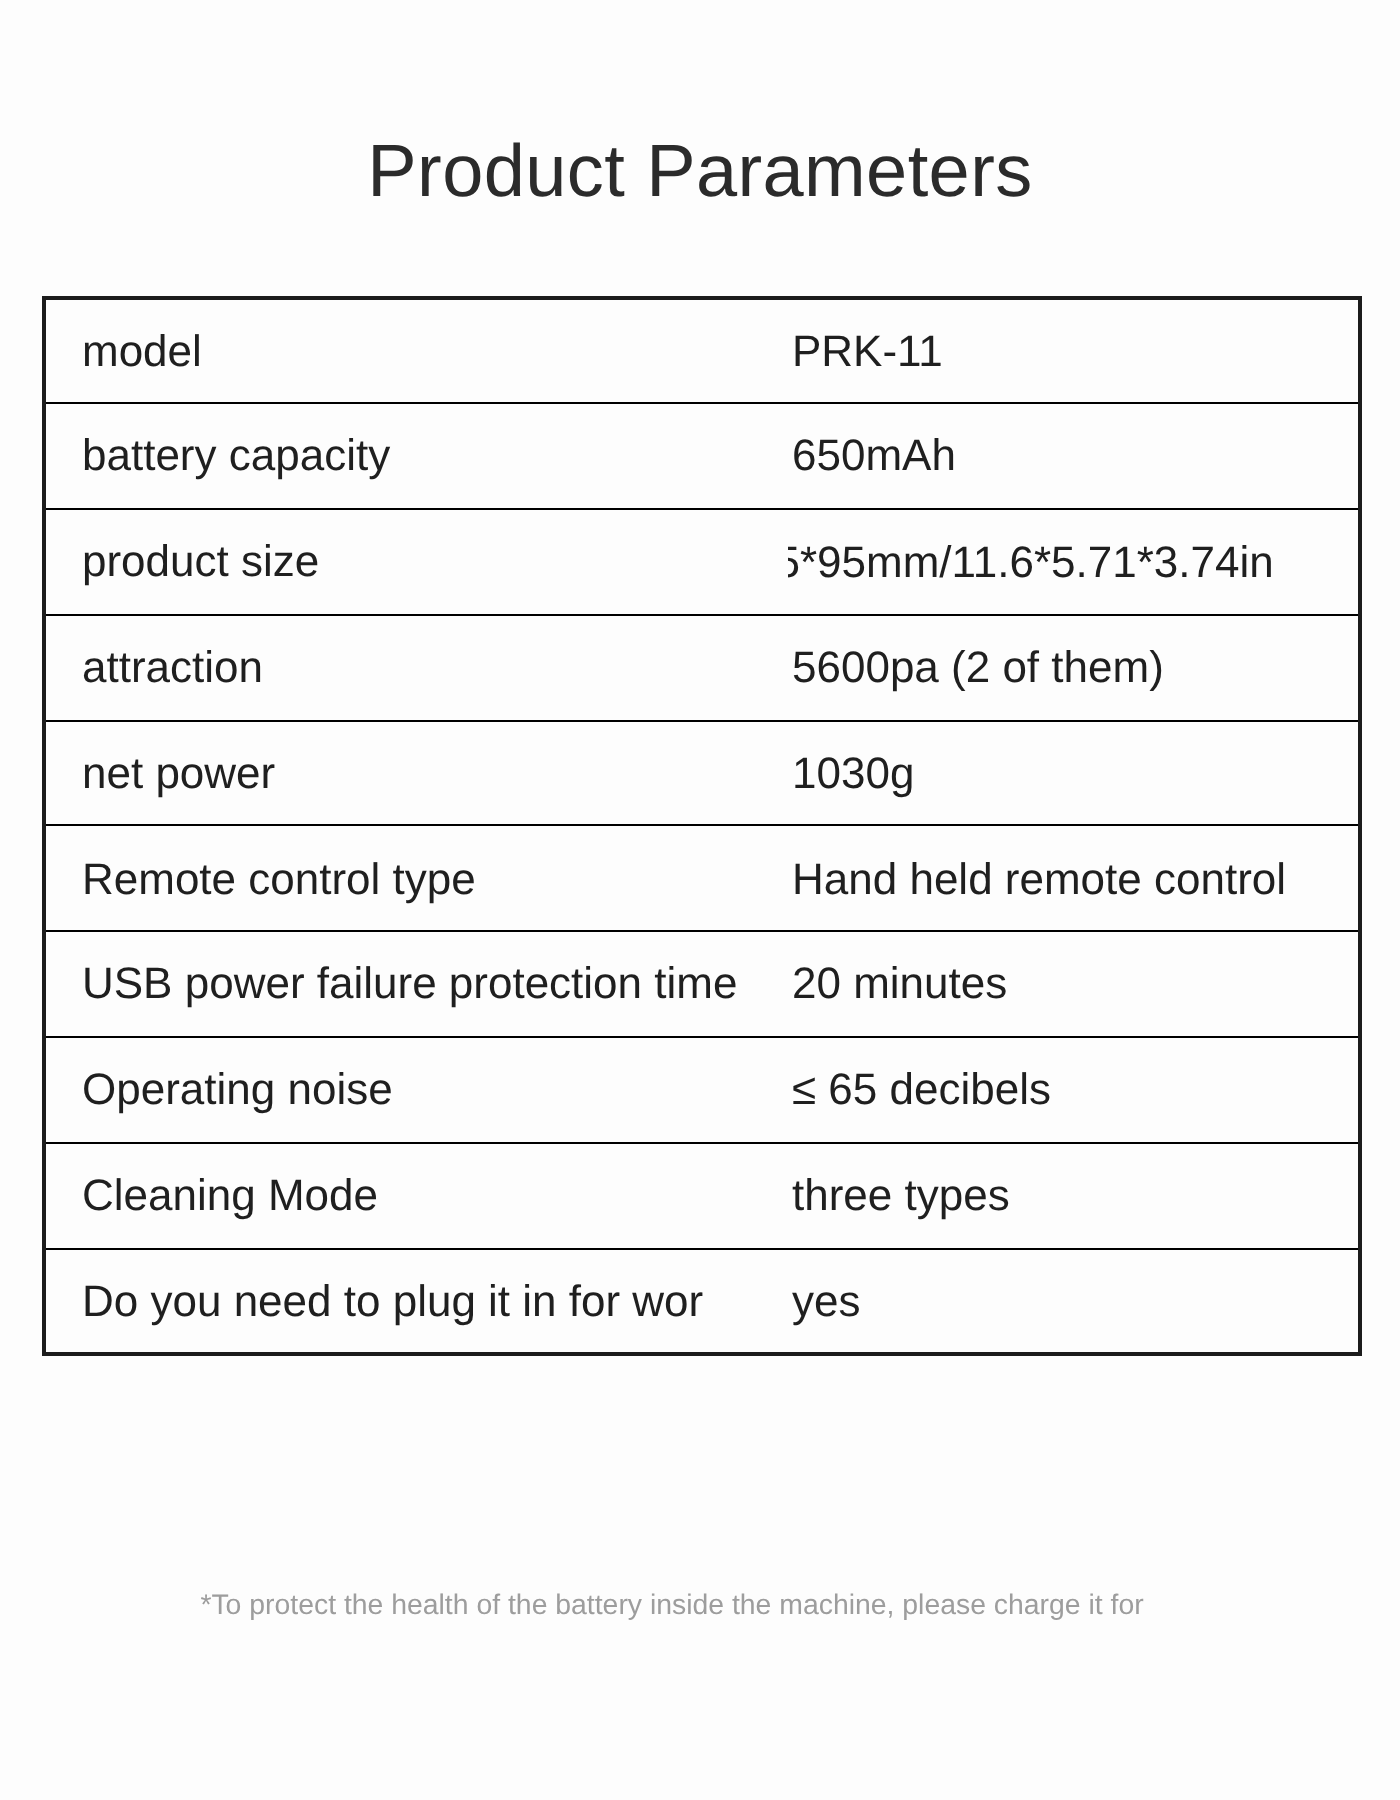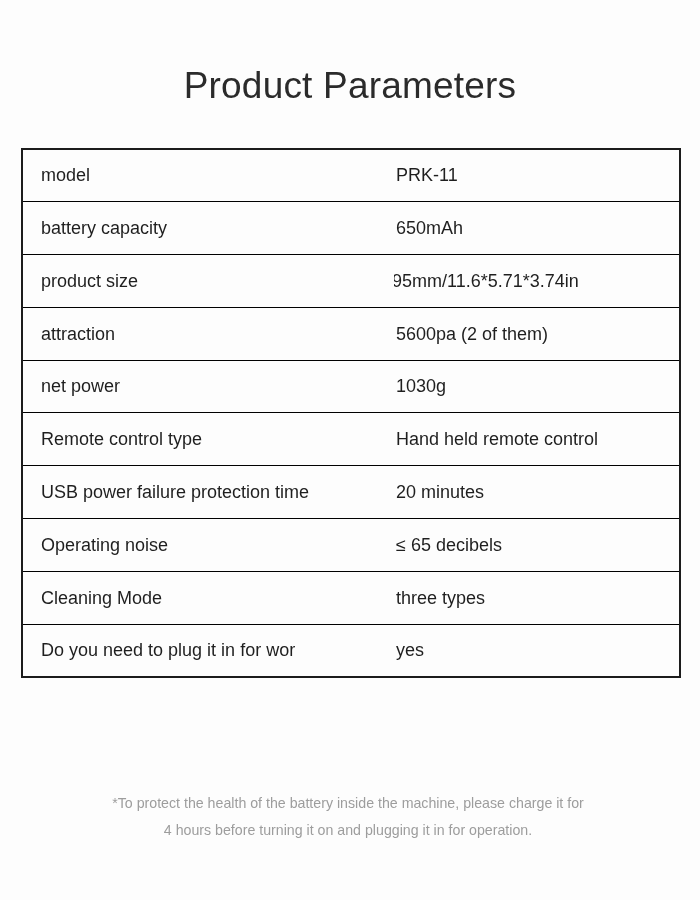--- a/index.html
+++ b/index.html
@@ -43,21 +43,21 @@
   }
   .spec-table tr {
     height: 52.8px;
   }
   .spec-table tr + tr {
     border-top: 1px solid #000000;
   }
   .spec-table td {
     padding: 0;
     vertical-align: middle;
-    font-size: 18px;
+    font-size: 22px;
     color: #1f1f1f;
     line-height: 1.25;
     white-space: nowrap;
     overflow: hidden;
   }
   td.cell-label {
     width: 372px;
     padding-left: 18px;
     box-sizing: border-box;
   }
@@ -75,21 +75,21 @@
   tr.row-wide td.cell-value span {
     position: absolute;
     left: -76px;
     top: 50%;
     transform: translateY(-50%);
     white-space: nowrap;
   }
   .footnote {
     position: absolute;
     top: 790px;
-    left: 48px;
+    left: 36px;
     width: 600px;
     text-align: center;
     font-size: 14.2px;
     line-height: 27px;
     color: #9d9d9d;
   }
   .footnote span {
     display: block;
   }
 </style>
@@ -155,16 +155,15 @@
         <td class="cell-label">Do you need to plug it in for wor</td>
         <td class="cell-value">yes</td>
       </tr>
 
 
     </tbody>
   </table>
 
   <div class="footnote">
     <span>*To protect the health of the battery inside the machine, please charge it for</span>
-    <span>4 hours before turning it on and plugging it in for operation.</span>
   </div>
 
 </div>
 
 </body></html>

